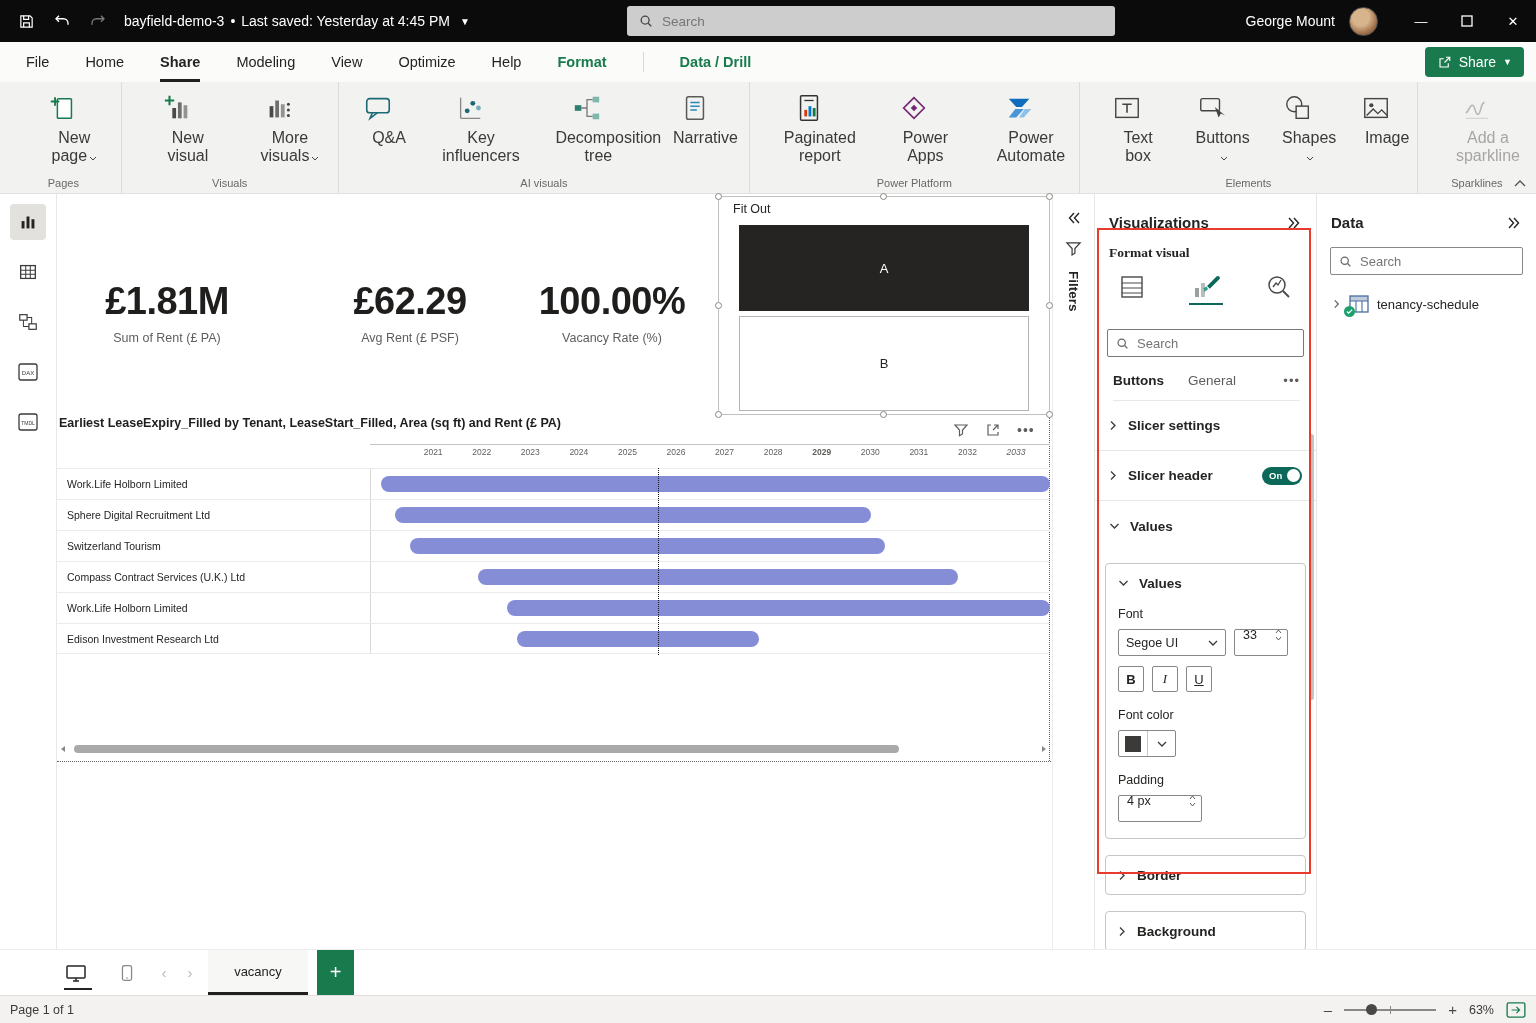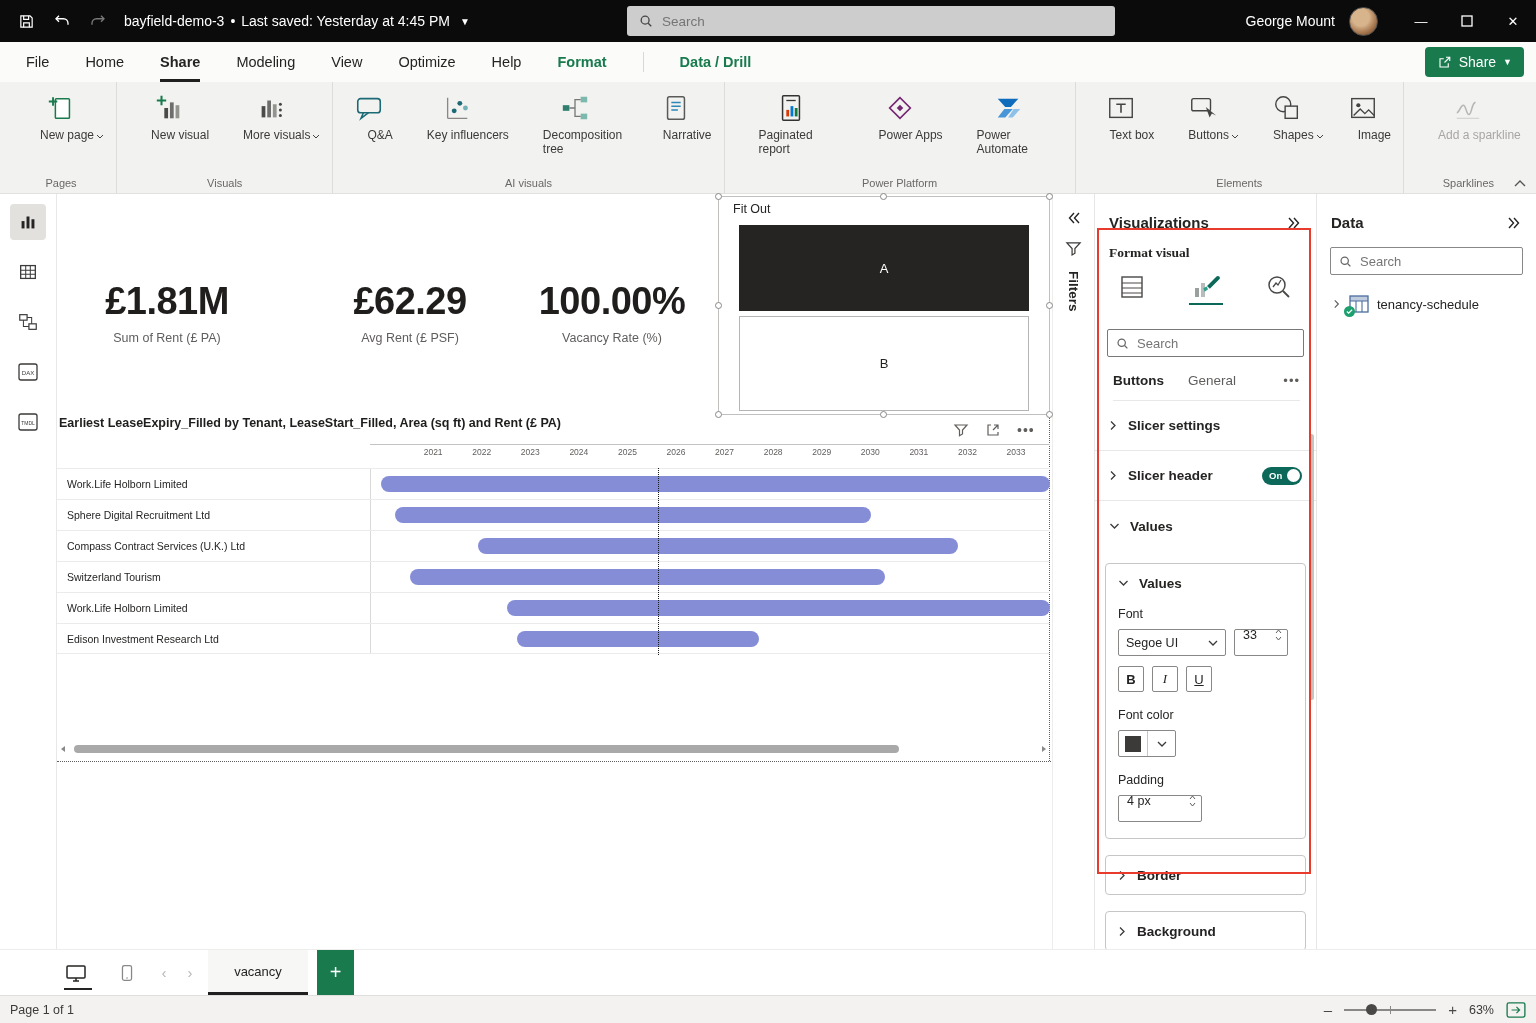--- a/index.html
+++ b/index.html
@@ -37,21 +37,21 @@
   .menu-sep{width:1px;height:20px;background:#d8d8d8;}
   .share-btn{position:absolute;right:12px;top:5px;height:30px;background:var(--green);color:#fff;border-radius:4px;display:flex;align-items:center;gap:7px;padding:0 12px;font-size:14px;}
   .share-caret{font-size:9px;}
 
   
   .ribbon{height:112px;background:#f2f2f0;display:flex;padding-left:6px;position:relative;border-bottom:1px solid #e1e1e0;flex:none;}
   .rb-group{position:relative;border-right:1px solid #dcdcda;padding:8px 8px 20px;display:flex;}
   .rb-items{display:flex;align-items:flex-start;gap:4px;}
   .rb-item{display:flex;flex-direction:column;align-items:center;gap:5px;padding:2px 4px;min-width:52px;}
   .rb-ic{height:32px;display:flex;align-items:center;justify-content:center;}
-  .rb-lbl{font-size:12px;line-height:1.15;color:#3b3a39;max-width:86px;margin-left:22px;}
+  .rb-lbl{font-size:16px;line-height:1.15;text-align:center;color:#3b3a39;max-width:86px;margin-left:22px;}
   .rb-lbl.dis{color:#a8a6a4;}
   .rb-chev{display:inline-block;margin-left:2px;}
   .rb-grouplabel{position:absolute;left:0;right:0;bottom:4px;text-align:center;font-size:11px;color:#6a6866;}
   .rb-collapse{position:absolute;right:10px;bottom:6px;}
 
   
   .main{display:flex;height:755px;flex:none;background:#fff;}
 
   .rail{width:57px;border-right:1px solid #e8e8e8;display:flex;flex-direction:column;align-items:center;padding-top:10px;gap:14px;flex:none;}
   .rail-btn{width:36px;height:36px;display:flex;align-items:center;justify-content:center;border-radius:4px;}
@@ -535,49 +535,49 @@
         <div class="g-axisline"></div>
         <div class="g-axis" id="gantt-axis">
             <span class="g-tick" style="left: 9.28571%;">2021</span>
             <span class="g-tick" style="left: 16.4286%;">2022</span>
             <span class="g-tick" style="left: 23.5714%;">2023</span>
             <span class="g-tick" style="left: 30.7143%;">2024</span>
             <span class="g-tick" style="left: 37.8571%;">2025</span>
             <span class="g-tick" style="left: 45%;">2026</span>
             <span class="g-tick" style="left: 52.1429%;">2027</span>
             <span class="g-tick" style="left: 59.2857%;">2028</span>
-            <span class="g-tick" style="left: 66.4286%;">2029</span>
+            <span class="g-tick" style="left: 66.4286%; font-weight: bold;">2029</span>
             <span class="g-tick" style="left: 73.5714%;">2030</span>
             <span class="g-tick" style="left: 80.7143%;">2031</span>
             <span class="g-tick" style="left: 87.8571%; text-align: right;">2032</span>
-            <span class="g-tick" style="left: 95%;">2033</span>
+            <span class="g-tick" style="left: 95%; font-style: italic;">2033</span>
           </div>
         <div class="g-rows" id="gantt-rows">
             <div class="g-row">
               <div class="g-label">Work.Life Holborn Limited</div>
               <div class="g-plot">
                 <div class="g-bar" style="left: 1.42857%; width: 98.5714%; background: rgb(134, 141, 215);"></div>
               </div>
             </div>
             <div class="g-row">
               <div class="g-label">Sphere Digital Recruitment Ltd</div>
               <div class="g-plot">
                 <div class="g-bar" style="left: 3.57143%; width: 70%; background: rgb(134, 141, 215);"></div>
               </div>
             </div>
             <div class="g-row">
+              <div class="g-label">Switzerland Tourism</div>
+              <div class="g-plot">
+                <div class="g-bar" style="left: 5.71429%; width: 70%; background: rgb(134, 141, 215);"></div>
+              </div>
+            </div>
+            <div class="g-row">
               <div class="g-label">Compass Contract Services (U.K.) Ltd</div>
               <div class="g-plot">
                 <div class="g-bar" style="left: 15.7143%; width: 70.7143%; background: rgb(134, 141, 215);"></div>
-              </div>
-            </div>
-            <div class="g-row">
-              <div class="g-label">Switzerland Tourism</div>
-              <div class="g-plot">
-                <div class="g-bar" style="left: 5.71429%; width: 70%; background: rgb(134, 141, 215);"></div>
               </div>
             </div>
             <div class="g-row">
               <div class="g-label">Work.Life Holborn Limited</div>
               <div class="g-plot">
                 <div class="g-bar" style="left: 20%; width: 80%; background: rgb(134, 141, 215);"></div>
               </div>
             </div>
             <div class="g-row">
               <div class="g-label">Edison Investment Research Ltd</div>

